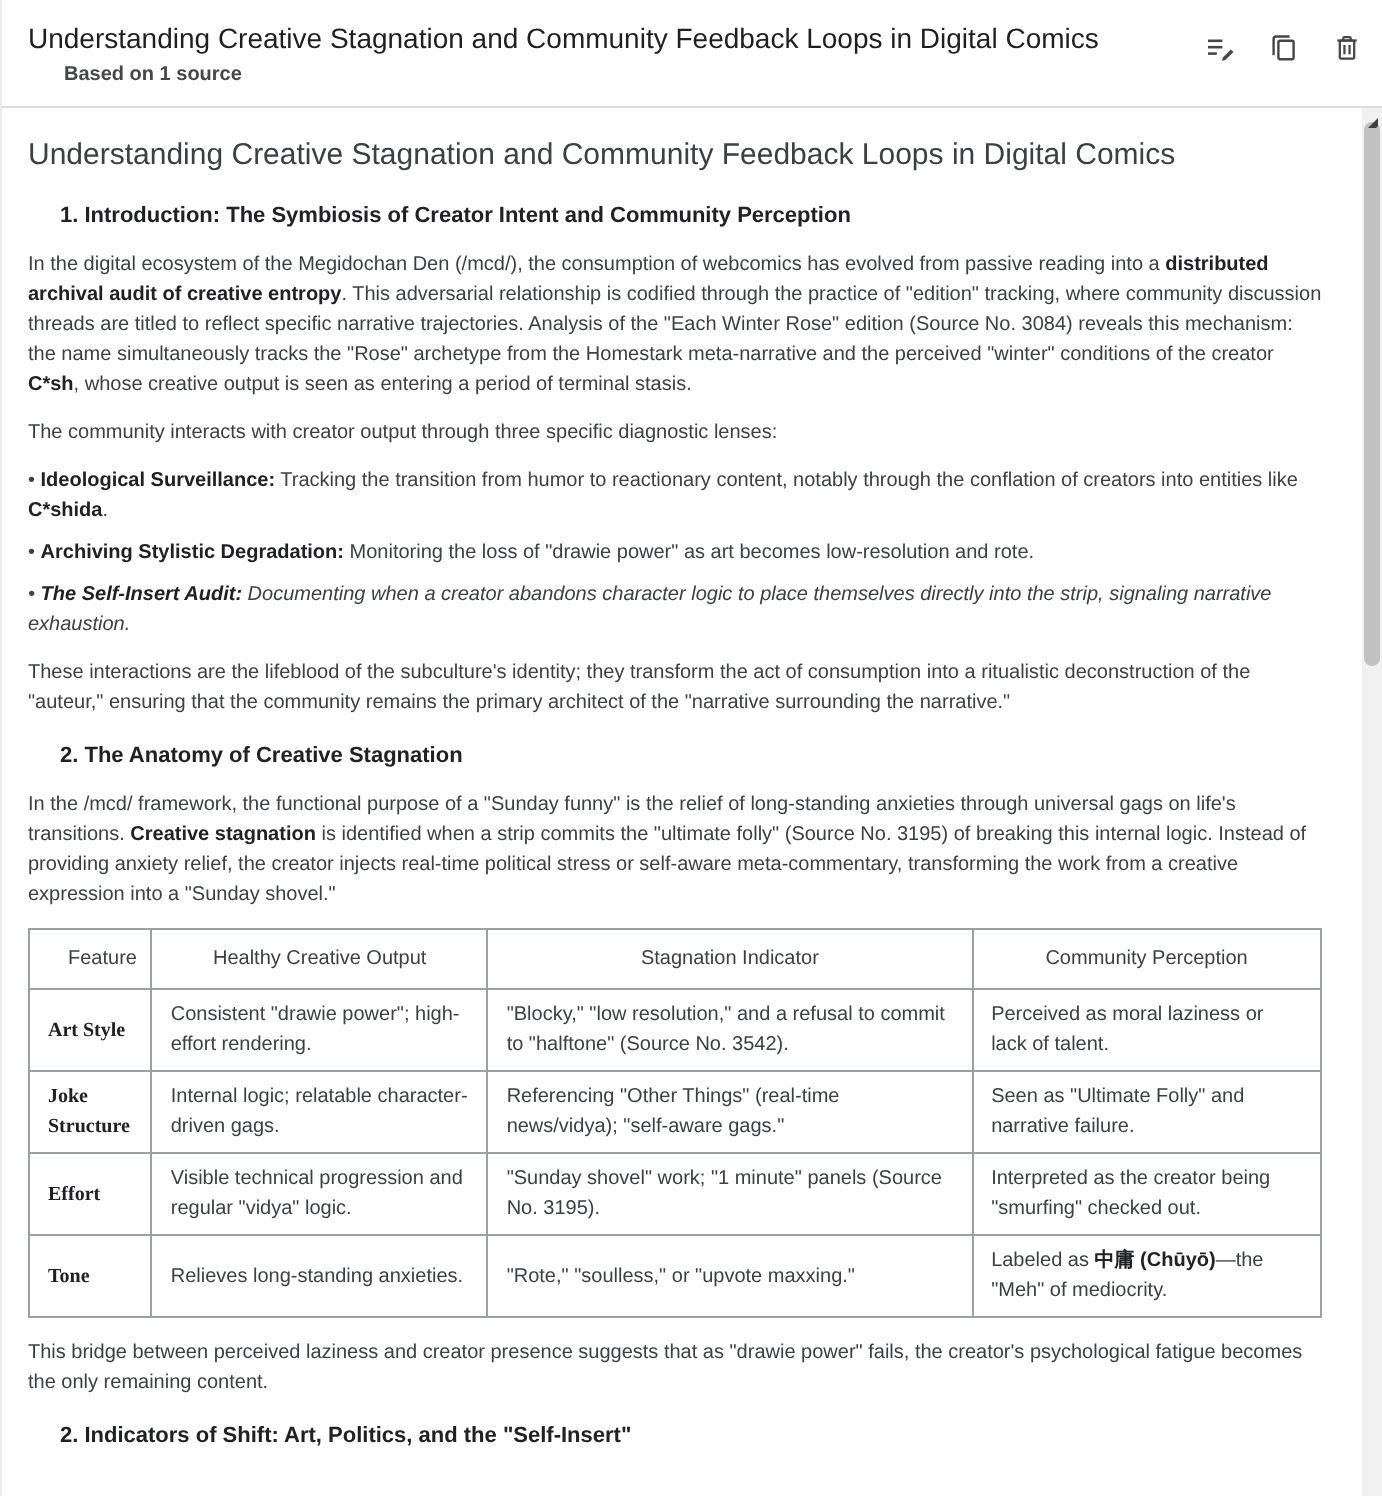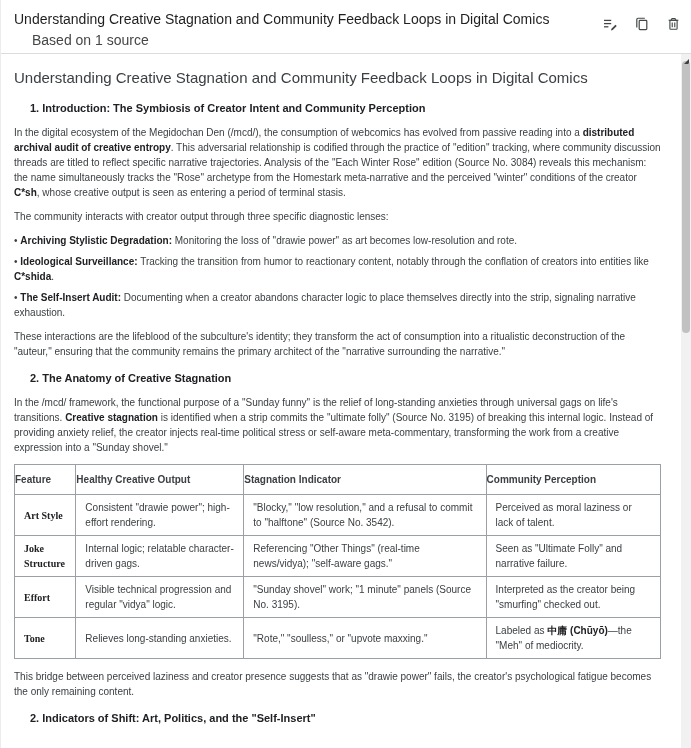--- a/index.html
+++ b/index.html
@@ -8,44 +8,44 @@
     width:691px; height:748px; overflow:hidden; position:relative;
     background:#fff; font-family:"Liberation Sans", sans-serif;
     border-left:1px solid #ececec;
   }
   
   .note-header {
     height:53px; display:flex; justify-content:space-between;
     align-items:flex-start; padding:11px 4px 0 13px; background:#fff;
   }
   .header-title { font-size:14px; font-weight:500; color:#1f1f1f; line-height:17px; cursor:text; }
-  .header-subtitle { font-size:14px; font-weight:400; color:#444746; margin-top:4px;padding-left:18px; }
+  .header-subtitle { font-size:10px; font-weight:700; color:#444746; margin-top:4px;padding-left:18px; }
   .header-actions { display:flex; gap:4px; padding-top:1px; }
   .icon-btn { background:none; border:none; padding:4px 6px; cursor:pointer; display:flex; align-items:center; }
   .icon-btn svg { display:block; }
   .divider { position:absolute; top:53px; left:0; width:691px; height:1px; background:#dadce0; }
   
   .content {
     position:absolute; top:54px; left:0; right:10px; bottom:0;
     padding:10px 20px 0 13px; overflow:hidden; background:#fff; cursor:text;
   }
   .doc-title { font-size:15px; font-weight:400; color:#3c4043; margin:4px 0 13px; line-height:20px; }
   .sec-h { font-size:11px; font-weight:700; color:#202124; margin:12px 16px 10px; line-height:14px; }
   .para { font-size:10px; line-height:15px; color:#3c4043; margin:0 0 9px; }
   .para.bullet { margin:0 0 6px; }
-  .para.bullet.last { margin-bottom:9px; }
+  .para.bullet.last { margin-bottom:9px;font-style:italic; }
   .b { font-weight:700; color:#202124; }
   .i { }
   
   table.lexicon { border-collapse:collapse; width:100%; margin:3px 0 10px; table-layout:fixed; }
   table.lexicon th, table.lexicon td {
     border:1px solid #9aa0a6; font-size:10px; color:#3c4043;
     padding:5px 9px; line-height:15px; vertical-align:middle; text-align:left;
   }
-  table.lexicon th { font-weight:700; padding:7px 0; }
+  table.lexicon th { font-weight:400; text-align:center; padding:7px 19px; }
   table.lexicon td.feature { font-weight:700; color:#202124;font-family:Liberation Serif, serif; }
   table.lexicon col:nth-child(1){ width:9.5%; }
   table.lexicon col:nth-child(2){ width:26%; }
   table.lexicon col:nth-child(3){ width:37.5%; }
   table.lexicon col:nth-child(4){ width:27%; }
   
   .sb-track { position:absolute; top:54px; right:0; width:10px; bottom:0; background:#f1f1f1; }
   .sb-thumb { position:absolute; top:7px; left:1px; width:8px; height:272px; background:#c1c1c1; border-radius:4px; }
   
   .edit-frag { position:absolute; top:55px; right:2px; width:8px; height:9px; overflow:hidden; z-index:3; }
@@ -91,22 +91,22 @@
   </div>
 </header>
 <div class="divider"></div>
 
 <div class="content">
   <h1 class="doc-title">Understanding Creative Stagnation and Community Feedback Loops in Digital Comics</h1>
 
   <h2 class="sec-h">1. Introduction: The Symbiosis of Creator Intent and Community Perception</h2>
   <p class="para"><span>In the digital ecosystem of the Megidochan Den (/mcd/), the consumption of webcomics has evolved from passive reading into a </span><span class="b">distributed archival audit of creative entropy</span><span>. This adversarial relationship is codified through the practice of "edition" tracking, where community discussion threads are titled to reflect specific narrative trajectories. Analysis of the "Each Winter Rose" edition (Source No. 3084) reveals this mechanism: the name simultaneously tracks the "Rose" archetype from the </span><span class="i">Homestark</span><span> meta-narrative and the perceived "winter" conditions of the creator </span><span class="b">C*sh</span><span>, whose creative output is seen as entering a period of terminal stasis.</span></p>
   <p class="para"><span>The community interacts with creator output through three specific diagnostic lenses:</span></p>
+  <p class="para bullet"><span>• </span><span class="b">Ideological Surveillance:</span><span> Tracking the transition from humor to reactionary content, notably through the conflation of creators into entities like </span><span class="b">C*shida</span><span>.</span></p>
   <p class="para bullet"><span>• </span><span class="b">Archiving Stylistic Degradation:</span><span> Monitoring the loss of "drawie power" as art becomes low-resolution and rote.</span></p>
-  <p class="para bullet"><span>• </span><span class="b">Ideological Surveillance:</span><span> Tracking the transition from humor to reactionary content, notably through the conflation of creators into entities like </span><span class="b">C*shida</span><span>.</span></p>
   <p class="para bullet last"><span>• </span><span class="b">The Self-Insert Audit:</span><span> Documenting when a creator abandons character logic to place themselves directly into the strip, signaling narrative exhaustion.</span></p>
   <p class="para"><span>These interactions are the lifeblood of the subculture's identity; they transform the act of consumption into a ritualistic deconstruction of the "auteur," ensuring that the community remains the primary architect of the "narrative surrounding the narrative."</span></p>
 
   <h2 class="sec-h">2. The Anatomy of Creative Stagnation</h2>
   <p class="para"><span>In the </span><span class="i">/mcd/</span><span> framework, the functional purpose of a "Sunday funny" is the relief of long-standing anxieties through universal gags on life's transitions. </span><span class="b">Creative stagnation</span><span> is identified when a strip commits the "ultimate folly" (Source No. 3195) of breaking this internal logic. Instead of providing anxiety relief, the creator injects real-time political stress or self-aware meta-commentary, transforming the work from a creative expression into a "Sunday shovel."</span></p>
 
   <table class="lexicon">
     <colgroup>
         <col>
         <col>

